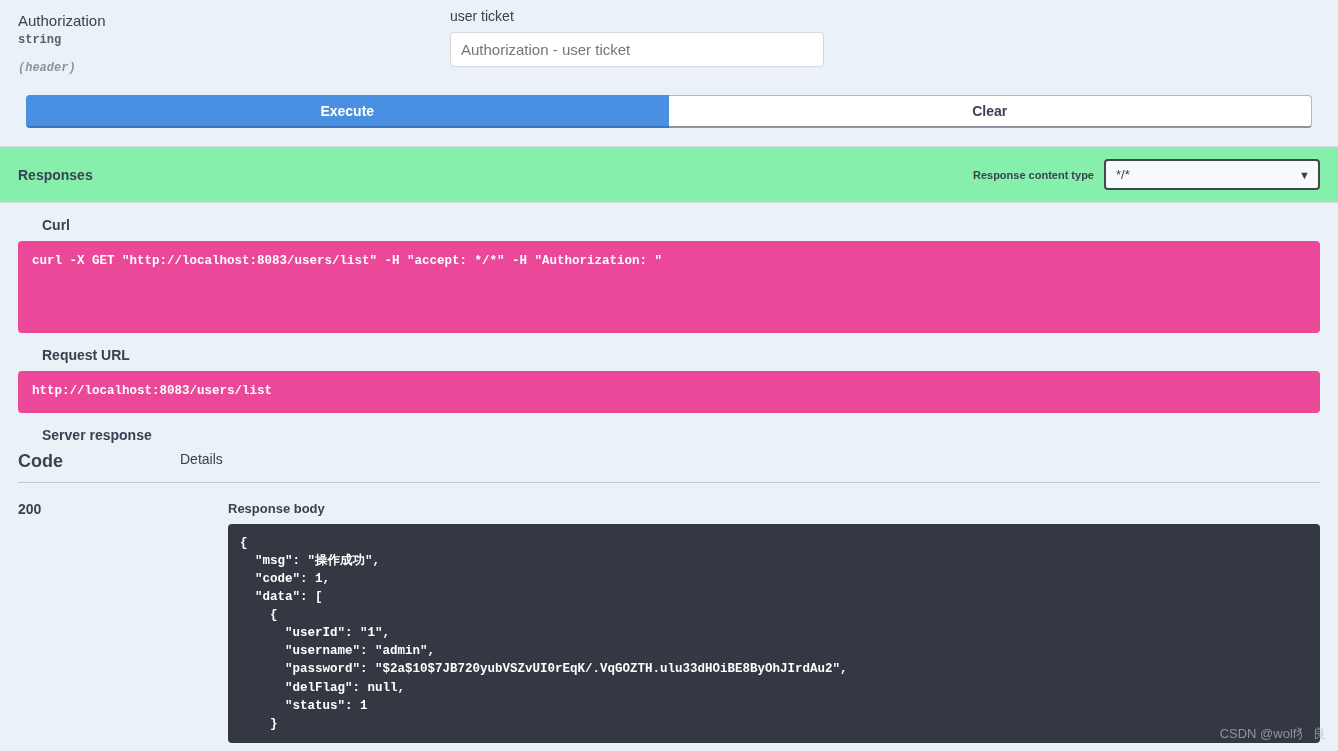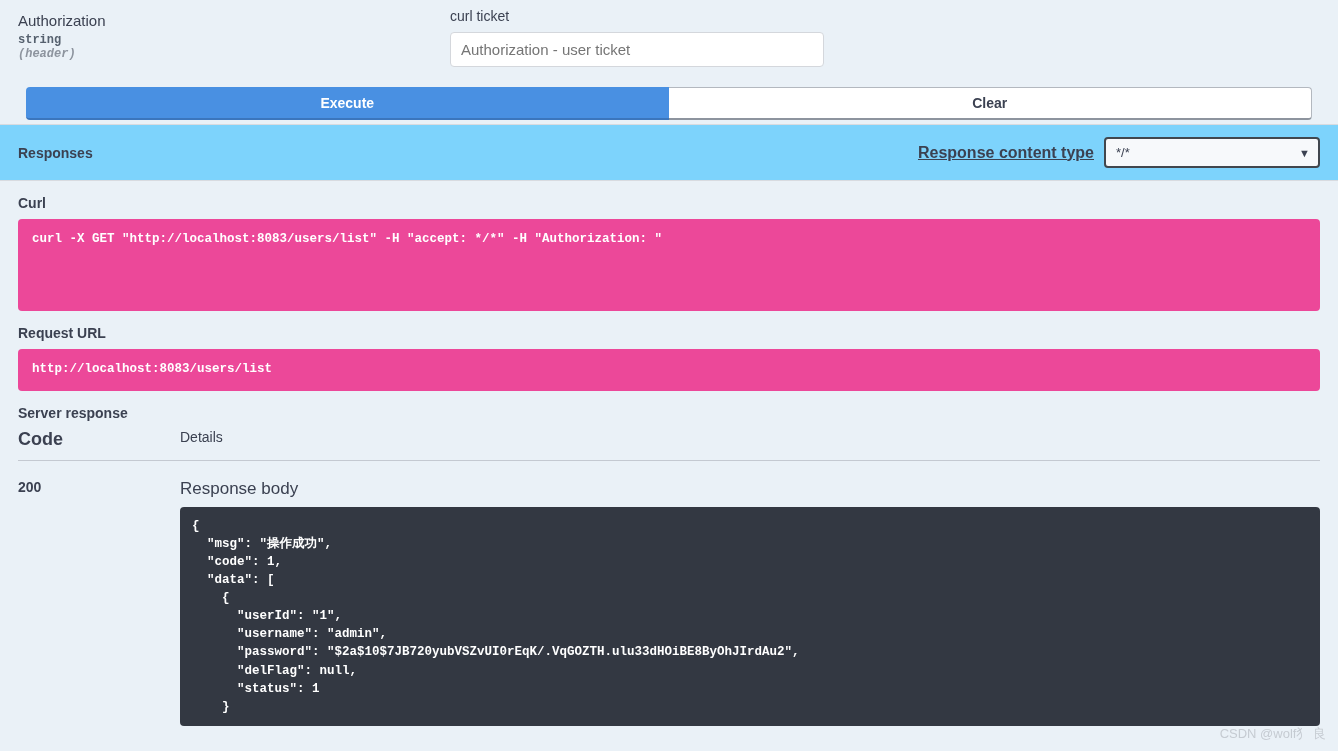--- a/index.html
+++ b/index.html
@@ -7,88 +7,88 @@
       font-family: -apple-system, BlinkMacSystemFont, "Segoe UI", sans-serif;
       background: #eaf1f7;
       color: #3b4151;
       font-size: 14px;
     }
     .params-section { padding: 8px 18px 20px; }
     .param-row { display: flex; }
     .param-left { width: 432px; padding-top: 4px; }
     .param-name { font-size: 15px; color: #3b4151; font-weight: 400; }
     .param-type { font-family: "Courier New", monospace; font-size: 12px; color: #55606e; margin-top: 4px; font-weight: 700; }
-    .param-in { font-family: "Courier New", monospace; font-size: 12px; color: #8d949e; font-style: italic; margin-top: 0; font-weight: 700; }
+    .param-in { font-family: "Courier New", monospace; font-size: 12px; color: #8d949e; font-style: italic; margin-top: 14px; font-weight: 700; }
     .param-right { flex: 1; }
     .param-desc { font-size: 14px; color: #3b4151; margin-bottom: 8px; }
     .param-input {
       width: 374px; padding: 8px 10px; font-size: 15px;
       border: 1px solid #d4d7dc; border-radius: 4px; background: #fff;
       color: #3b4151;
     }
-    .btn-row { display: flex; padding: 0 26px; margin-bottom: 4px; }
+    .btn-row { display: flex; padding: 0 26px; margin-bottom: 18px; }
     .btn {
       flex: 1; padding: 7px; font-size: 14px; font-weight: 700;
       text-align: center; cursor: pointer; border: none;
     }
     .btn-execute {
       background: #4990e2; color: #fff; border-radius: 4px 0 0 4px;
       border-bottom: 2px solid #3b76bd;
     }
     .btn-clear {
       background: #fff; color: #3b4151; border-radius: 0 4px 4px 0;
       border: 1px solid #b3b8bf; border-bottom: 2px solid #8d949e; border-left: none;
     }
     .responses-bar {
       display: flex; align-items: center; justify-content: space-between;
-      background: #7dd3fc; border-top: 1px solid #d8dbe0; border-bottom: 1px solid #d8dbe0;
+      background: #86efac; border-top: 1px solid #d8dbe0; border-bottom: 1px solid #d8dbe0;
       padding: 12px 18px;
     }
     .responses-title { font-size: 14px; font-weight: 700; color: #3b4151; }
     .ct-wrap { display: flex; align-items: center; gap: 10px; }
-    .ct-label { font-size: 16px; font-weight: 700; color: #3b4151; text-decoration: underline; }
+    .ct-label { font-size: 11px; font-weight: 700; color: #3b4151; }
     .ct-select {
       width: 216px; padding: 6px 28px 6px 10px; font-size: 13px;
       border: 2px solid #41474e; border-radius: 4px; background: #f7f9fb;
       appearance: none; position: relative; color: #3b4151;
     }
     .ct-select-wrap { position: relative; }
     .ct-chevron { position: absolute; right: 10px; top: 50%; transform: translateY(-50%); pointer-events: none; color: #3b4151; font-size: 11px; }
     .section { padding: 14px 18px 0; }
-    .section-label { font-size: 14px; font-weight: 700; color: #3b4151; margin-bottom: 8px; }
+    .section-label { font-size: 14px; font-weight: 700; color: #3b4151; margin-bottom: 8px; margin-left: 24px; }
     .code-block {
       background: #ec4899; color: #fff; font-family: "Courier New", Consolas, monospace;
       font-size: 12.5px; padding: 12px 14px; border-radius: 4px; white-space: pre;
       overflow-x: auto; font-weight: 600; line-height: 1.4;
     }
     .curl-block { min-height: 92px; }
     .server-resp { padding: 14px 18px 0; }
     .resp-table { width: 100%; margin-top: 8px; }
     .resp-head { display: flex; border-bottom: 1px solid #c4c9d1; padding-bottom: 10px; }
     .resp-col-code { width: 162px; font-size: 18px; font-weight: 700; color: #3b4151; }
     .resp-col-details { flex: 1; font-size: 14px; font-weight: 400; color: #3b4151; }
-    .resp-row { display: flex; padding-top: 18px; }
+    .resp-row { display: flex; padding-top: 18px; gap: 48px; }
     .resp-code-val { width: 162px; font-size: 14px; font-weight: 700; color: #3b4151; }
     .resp-details { flex: 1; }
-    .resp-body-label { font-size: 17px; font-weight: 400; color: #3b4151; margin-bottom: 8px; }
+    .resp-body-label { font-size: 13px; font-weight: 700; color: #3b4151; margin-bottom: 8px; }
     .resp-body-block { background: #333842; color: #fff; font-family: "Courier New", Consolas, monospace; font-size: 12.5px; padding: 10px 12px; border-radius: 4px; white-space: pre; font-weight: 600; line-height: 1.45; }
     .watermark { position: fixed; bottom: 8px; right: 12px; color: #b6bbc2; font-size: 13px; opacity: 0.7; }
   </style>
 </head>
 <body>
 
 <div class="params-section">
   <div class="param-row">
     <div class="param-left">
       <div class="param-name">Authorization</div>
       <div class="param-type">string</div>
       <div class="param-in">(header)</div>
     </div>
     <div class="param-right">
-      <div class="param-desc">curl ticket</div>
+      <div class="param-desc">user ticket</div>
       <input class="param-input" type="text" placeholder="Authorization - user ticket" style="">
     </div>
   </div>
 </div>
 
 <div class="btn-row">
   <button class="btn btn-execute">Execute</button>
   <button class="btn btn-clear">Clear</button>
 </div>
 

